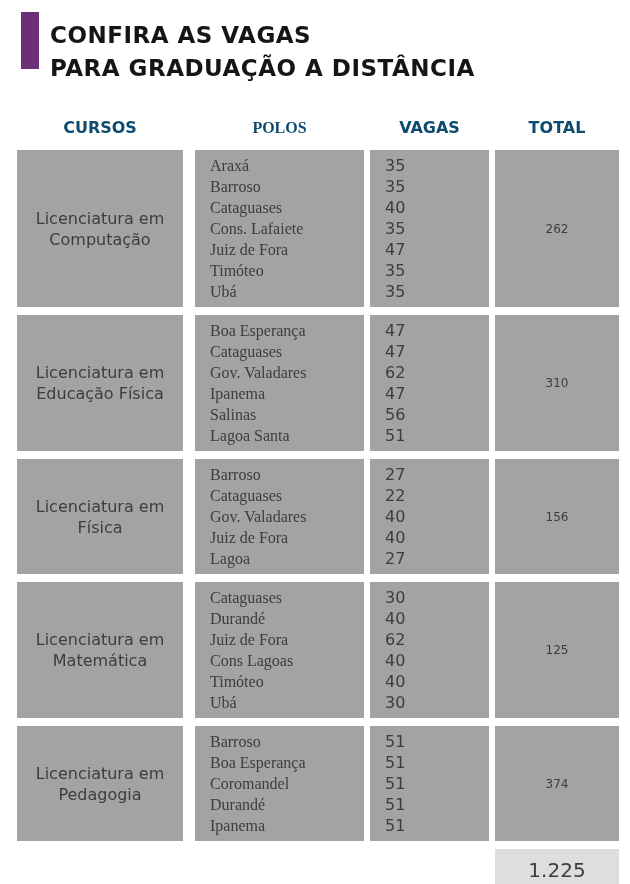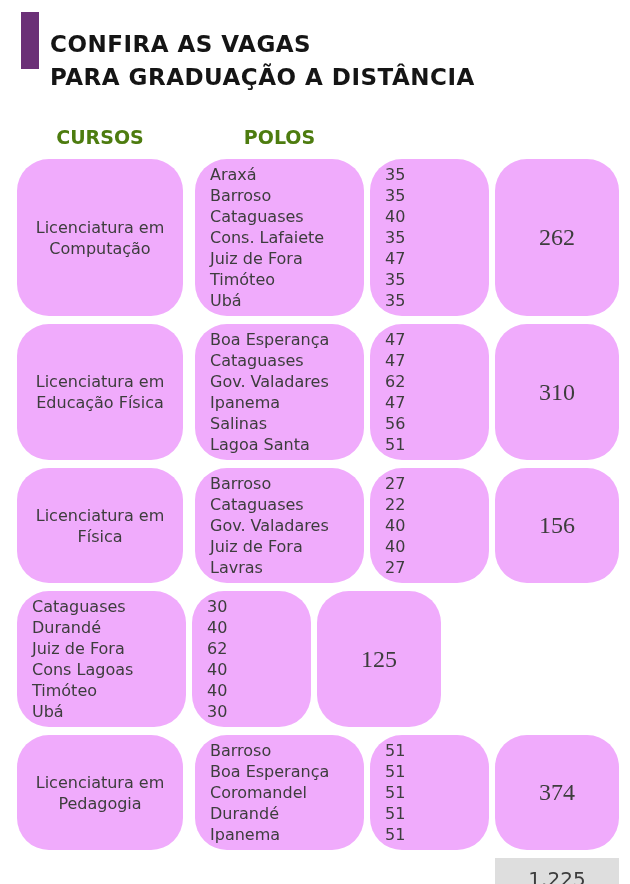--- a/index.html
+++ b/index.html
@@ -1,57 +1,59 @@
 <!DOCTYPE html>
 <html><head>
 <meta charset="utf-8">
 <style>
   html,body{margin:0;padding:0;}
   body{
     width:630px;height:884px;background:#ffffff;
     font-family:"DejaVu Sans","Liberation Sans",sans-serif;
     color:#3d3d3d;overflow:hidden;
   }
-  .title-wrap{position:relative;padding-top:28px;margin-left:21px;}
+  .title-wrap{position:relative;padding-top:19px;margin-left:21px;}
   .accent-bar{position:absolute;left:0;top:12px;width:18px;height:57px;background:#6b3077;}
   .title-text{margin-left:29px;font-size:23px;font-weight:bold;color:#151515;
     line-height:33px;letter-spacing:0.5px;white-space:nowrap;}
   .table{margin-left:17px;margin-top:30px;}
   .flexrow{display:flex;}
   .c1{width:166px;margin-right:12px;box-sizing:border-box;}
-  .c2{width:169px;margin-right:6px;box-sizing:border-box;}
+  .c2{width:169px;margin-right:6px;box-sizing:border-box;font-family:Liberation Serif, serif;}
   .c3{width:119px;margin-right:6px;box-sizing:border-box;}
   .c4{width:124px;box-sizing:border-box;}
   .header-row{margin-bottom:9px;}
-  .hdr{font-weight:bold;color:#4d7c0f;font-size:19px;text-align:center;line-height:26px;}
+  .hdr{font-weight:bold;color:#0c4a6e;font-size:16px;text-align:center;line-height:26px;}
   .row{margin-bottom:8px;}
-  .cell{background:#f0abfc;border-radius:32px;}
+  .cell{background:#a3a3a3;}
   .course-cell{display:flex;align-items:center;justify-content:center;
     text-align:center;font-size:16px;line-height:21px;padding:17px 8px;}
   .polos-cell,.vagas-cell{padding:5px 0 5px 15px;font-size:16px;line-height:21px;}
-  .total-cell{display:flex;align-items:center;justify-content:center;font-size:24px;font-family:Liberation Serif, serif;}
+  .total-cell{display:flex;align-items:center;justify-content:center;font-size:12px;}
   .grand-total-row{display:flex;}
   .grand-total{margin-left:478px;width:124px;height:42px;background:#dedede;
     display:flex;align-items:center;justify-content:center;font-size:20px;}
 </style>
 </head>
 <body>
 
 <div class="title-wrap">
   <div class="accent-bar"></div>
   <div class="title-text">
     <div>CONFIRA AS VAGAS</div>
     <div>PARA GRADUAÇÃO A DISTÂNCIA</div>
   </div>
 </div>
 
 <div class="table">
   <div class="flexrow header-row">
     <div class="hdr c1">CURSOS</div>
     <div class="hdr c2">POLOS</div>
+    <div class="hdr c3">VAGAS</div>
+    <div class="hdr c4">TOTAL</div>
   </div>
 
   <div>
   <div class="flexrow row">
     <div class="cell c1 course-cell">Licenciatura em Computação</div>
     <div class="cell c2 polos-cell">
           <div>Araxá</div>
           <div>Barroso</div>
           <div>Cataguases</div>
           <div>Cons. Lafaiete</div>
@@ -92,33 +94,34 @@
     <div class="cell c4 total-cell">310</div>
   </div>
 
   <div class="flexrow row">
     <div class="cell c1 course-cell">Licenciatura em Física</div>
     <div class="cell c2 polos-cell">
           <div>Barroso</div>
           <div>Cataguases</div>
           <div>Gov. Valadares</div>
           <div>Juiz de Fora</div>
-          <div>Lavras</div>
+          <div>Lagoa</div>
         </div>
     <div class="cell c3 vagas-cell">
           <div>27</div>
           <div>22</div>
           <div>40</div>
           <div>40</div>
           <div>27</div>
         </div>
     <div class="cell c4 total-cell">156</div>
   </div>
 
   <div class="flexrow row">
+    <div class="cell c1 course-cell">Licenciatura em Matemática</div>
     <div class="cell c2 polos-cell">
           <div>Cataguases</div>
           <div>Durandé</div>
           <div>Juiz de Fora</div>
           <div>Cons Lagoas</div>
           <div>Timóteo</div>
           <div>Ubá</div>
         </div>
     <div class="cell c3 vagas-cell">
           <div>30</div>

